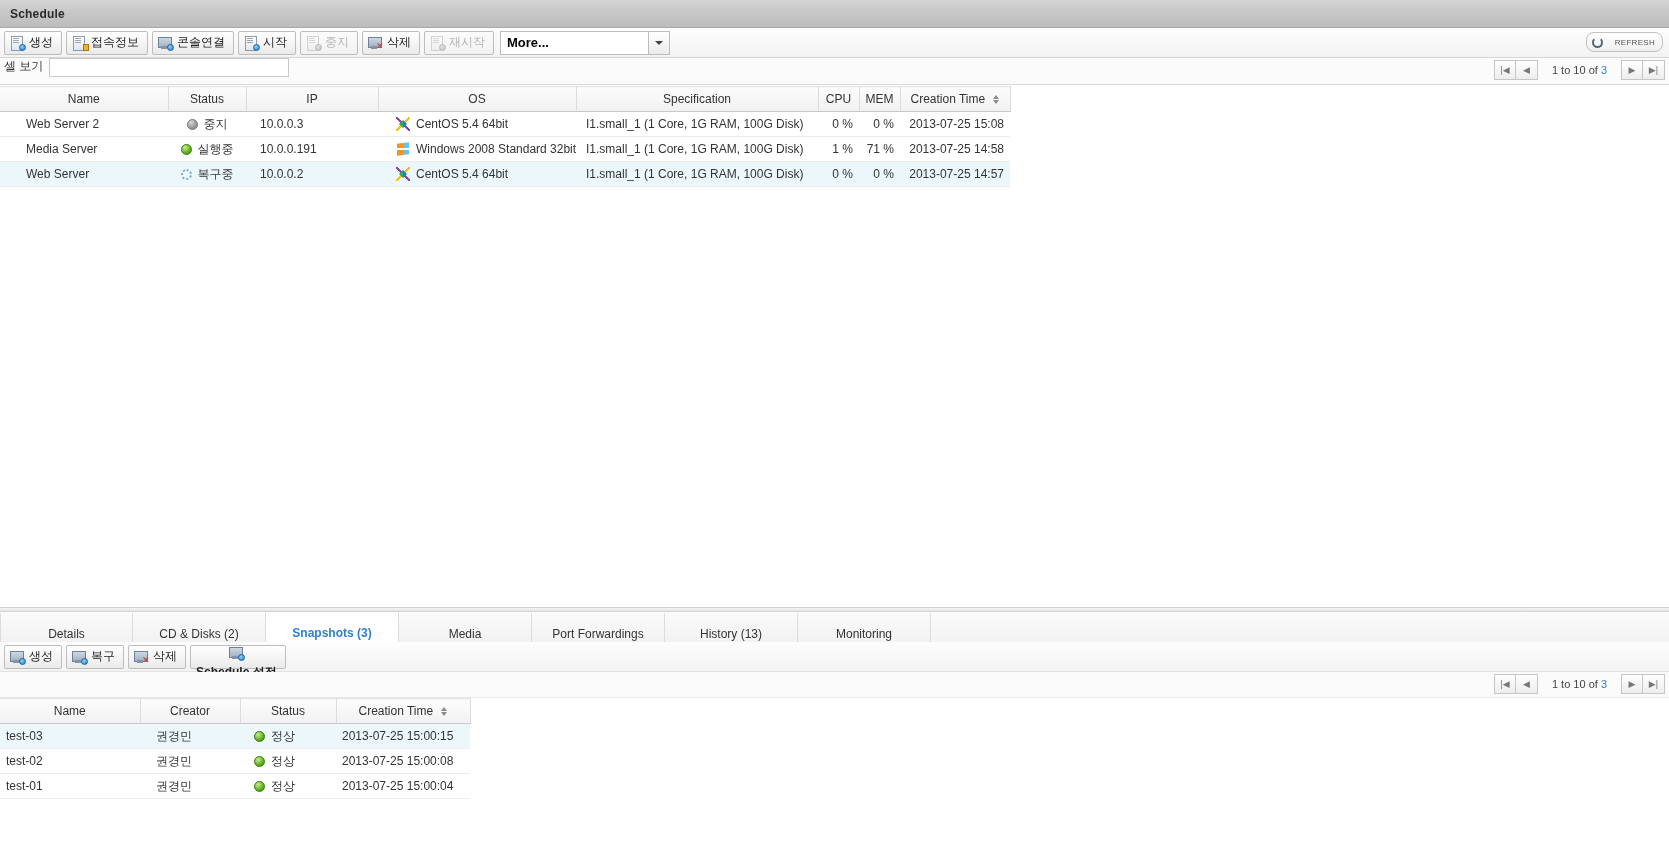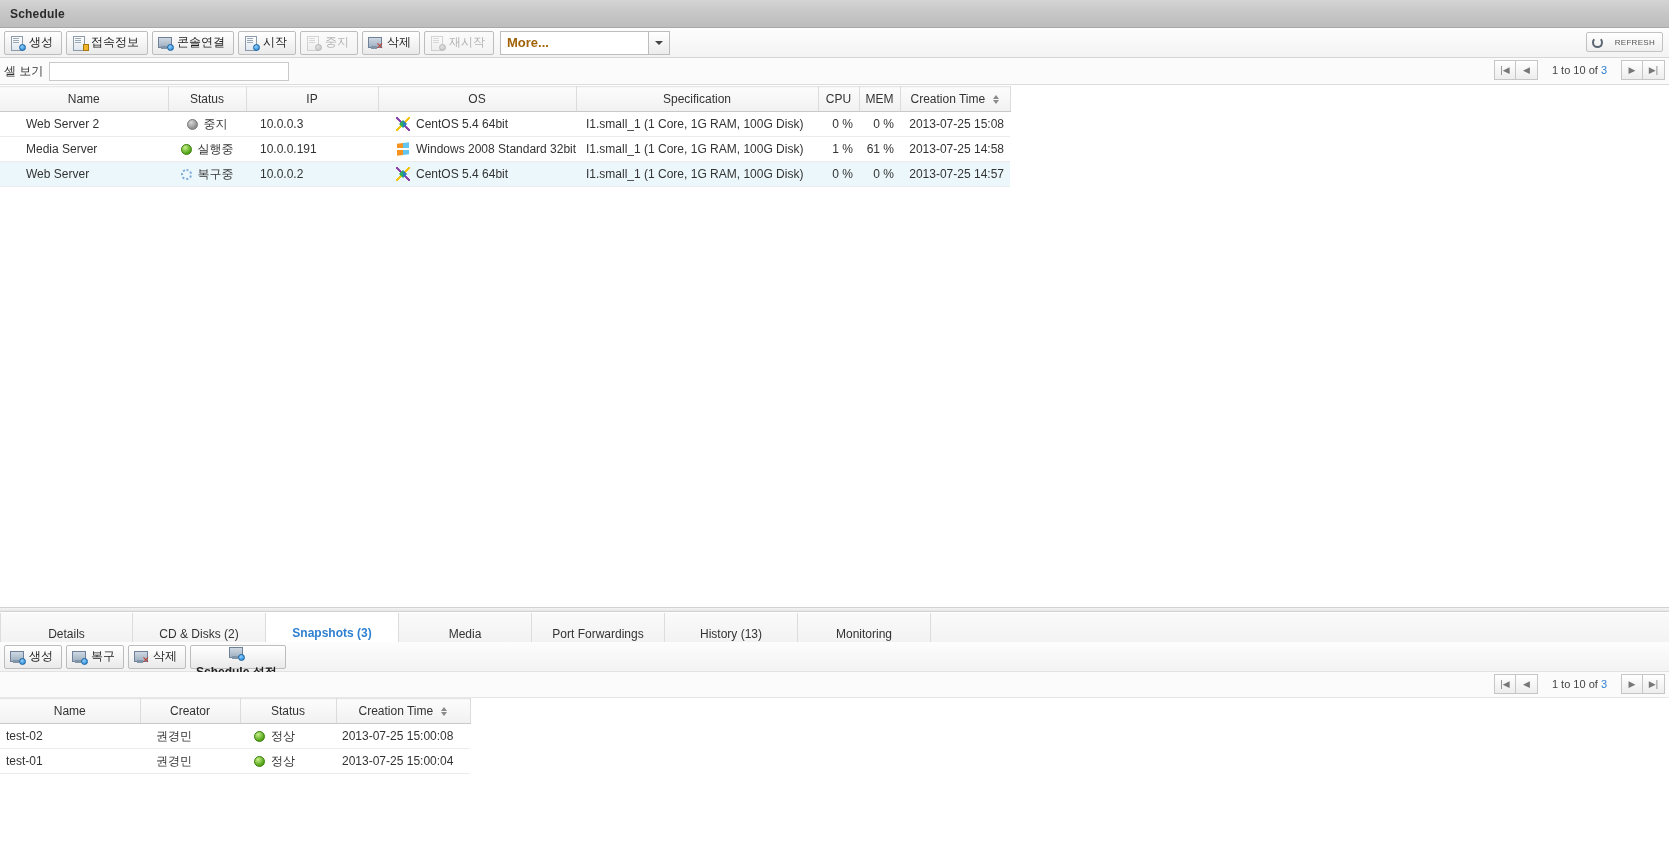--- a/index.html
+++ b/index.html
@@ -57,38 +57,38 @@
   .more-wrap {
     display: inline-flex; align-items: stretch;
     height: 24px; margin-left: 2px;
   }
   .more-box {
     width: 148px; height: 24px;
     border: 1px solid #bdbdbd; border-right: none;
     background: #fff;
     display: flex; align-items: center;
     padding-left: 6px;
-    font-size: 13px; font-weight: bold; color: #a16207;
+    font-size: 13px; font-weight: bold; color: #000000;
     cursor: pointer;
   }
   .more-arrow {
     width: 22px; height: 24px;
     border: 1px solid #bdbdbd;
     background: linear-gradient(to bottom,#ffffff,#ececec);
     display:flex; align-items:center; justify-content:center;
     cursor: pointer;
   }
   .caret-d {
     width:0;height:0;border-left:4px solid transparent;border-right:4px solid transparent;
     border-top:4px solid #444;
   }
   .refresh-btn {
     position: absolute; right: 6px; top: 4px;
     height: 20px; padding: 0 7px 0 5px;
-    border: 1px solid #c2c2c2; border-radius: 2px;
+    border: 1px solid #c2c2c2; border-radius: 8px;
     background: linear-gradient(to bottom,#ffffff,#efefef);
     display: inline-flex; align-items: center; gap: 12px;
     font-size: 8px; color: #555; letter-spacing: .3px;
     cursor: pointer;
   }
 
   
   .ico { width:15px; height:14px; position:relative; flex:none; display:inline-block; }
   .ico.dim { opacity:.38; filter: grayscale(1); }
   .ico-doc::before{
@@ -128,21 +128,21 @@
     width:11px;height:11px;border-radius:50%;
     border:2px solid #5a6672; border-top-color:transparent;
     display:inline-block;
   }
 
   
   .filterbar {
     height: 27px;
     background: #fbfbfb;
     border-bottom: 1px solid #dcdcdc;
-    display: flex; align-items: center;
+    display: flex; 
     padding-left: 4px;
     position: relative;
   }
   .filter-label { font-size:12px; color:#333; margin-right:6px; white-space:nowrap; }
   .filter-input {
     width: 240px; height: 19px;
     border: 1px solid #c9c9c9;
     background: #fff;
     font-family: inherit; font-size: 12px;
     padding: 0 4px;
@@ -418,21 +418,21 @@
           </td>
           <td style="padding-left:14px;"><span>10.0.0.191</span></td>
           <td style="padding-left:18px;">
             <span class="cellflex">
               <span class="os-ico os-win"></span>
               <span>Windows 2008 Standard 32bit</span>
             </span>
           </td>
           <td class="link-orange" style="padding-left:10px;"><span>I1.small_1 (1 Core, 1G RAM, 100G Disk)</span></td>
           <td class="c-right"><span>1 %</span></td>
-          <td class="c-right"><span>61 %</span></td>
+          <td class="c-right"><span>71 %</span></td>
           <td class="c-right orange"><span>2013-07-25 14:58</span></td>
         </tr>
 
         <tr class="row sel">
           <td style="padding-left:26px;"><span>Web Server</span></td>
           <td class="c-center">
             <span class="cellflex" style="justify-content:center;">
               <span class="dot spin"></span>
               <span>복구중</span>
             </span>
@@ -537,20 +537,31 @@
           <th><span>Name</span></th>
           <th><span>Creator</span></th>
           <th><span>Status</span></th>
           <th>
             <span>Creation Time</span>
             <span class="sort-ico"><i class="up"></i><i class="dn"></i></span>
           </th>
         </tr>
       </thead>
       <tbody>
+        <tr class="row sel">
+          <td><span>test-03</span></td>
+          <td style="padding-left:16px;"><span>권경민</span></td>
+          <td style="padding-left:14px;">
+            <span class="cellflex">
+              <span class="dot green"></span>
+              <span>정상</span>
+            </span>
+          </td>
+          <td class="orange"><span>2013-07-25 15:00:15</span></td>
+        </tr>
         <tr class="row">
           <td><span>test-02</span></td>
           <td style="padding-left:16px;"><span>권경민</span></td>
           <td style="padding-left:14px;">
             <span class="cellflex">
               <span class="dot green"></span>
               <span>정상</span>
             </span>
           </td>
           <td class="orange"><span>2013-07-25 15:00:08</span></td>

